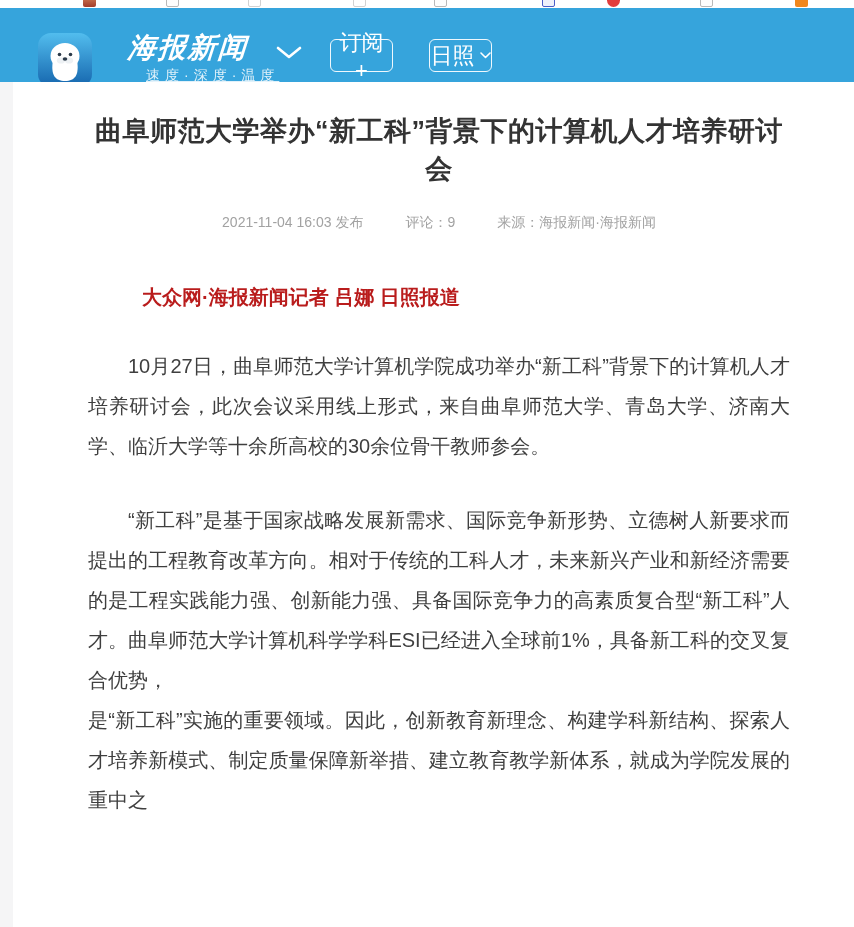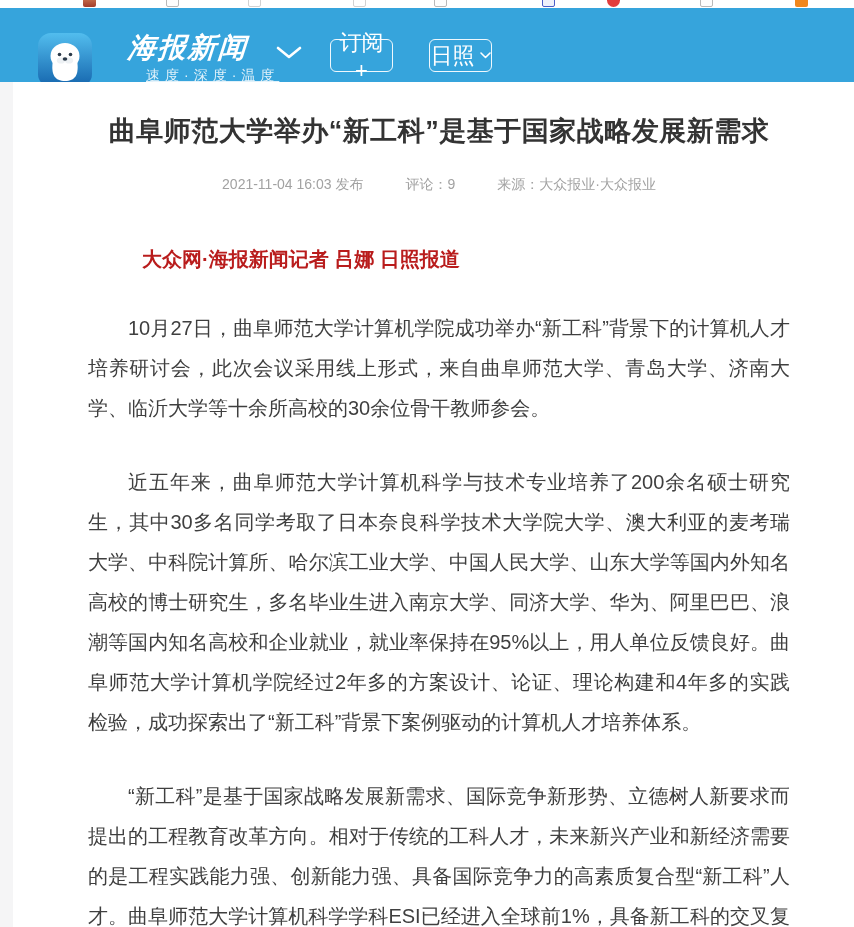--- a/index.html
+++ b/index.html
@@ -106,28 +106,27 @@
     <svg width="11" height="7" viewBox="0 0 11 7">
       <polyline points="1,1 5.5,5.5 10,1" fill="none" stroke="#ffffff" stroke-width="1.6" stroke-linecap="round" stroke-linejoin="round"></polyline>
     </svg>
   </button>
 </header>
 
 <div class="page">
   <div class="left-strip"></div>
 
   <main class="article">
-    <h1 class="article-title">曲阜师范大学举办“新工科”是基于国家战略发展新需求</h1>
+    <h1 class="article-title">曲阜师范大学举办“新工科”背景下的计算机人才培养研讨会</h1>
 
     <div class="article-meta">
       <span>2021-11-04 16:03 发布</span>
       <span>评论：9</span>
-      <span>来源：大众报业·大众报业</span>
+      <span>来源：海报新闻·海报新闻</span>
     </div>
 
     <p class="byline">大众网·海报新闻记者 吕娜 日照报道</p>
 
     <p class="para">10月27日，曲阜师范大学计算机学院成功举办“新工科”背景下的计算机人才培养研讨会，此次会议采用线上形式，来自曲阜师范大学、青岛大学、济南大学、临沂大学等十余所高校的30余位骨干教师参会。</p>
-    <p class="para">近五年来，曲阜师范大学计算机科学与技术专业培养了200余名硕士研究生，其中30多名同学考取了日本奈良科学技术大学院大学、澳大利亚的麦考瑞大学、中科院计算所、哈尔滨工业大学、中国人民大学、山东大学等国内外知名高校的博士研究生，多名毕业生进入南京大学、同济大学、华为、阿里巴巴、浪潮等国内知名高校和企业就业，就业率保持在95%以上，用人单位反馈良好。曲阜师范大学计算机学院经过2年多的方案设计、论证、理论构建和4年多的实践检验，成功探索出了“新工科”背景下案例驱动的计算机人才培养体系。</p>
     <p class="para">“新工科”是基于国家战略发展新需求、国际竞争新形势、立德树人新要求而提出的工程教育改革方向。相对于传统的工科人才，未来新兴产业和新经济需要的是工程实践能力强、创新能力强、具备国际竞争力的高素质复合型“新工科”人才。曲阜师范大学计算机科学学科ESI已经进入全球前1%，具备新工科的交叉复合优势，
 是“新工科”实施的重要领域。因此，创新教育新理念、构建学科新结构、探索人才培养新模式、制定质量保障新举措、建立教育教学新体系，就成为学院发展的重中之</p>
   </main>
 </div>
 
 </body></html>

